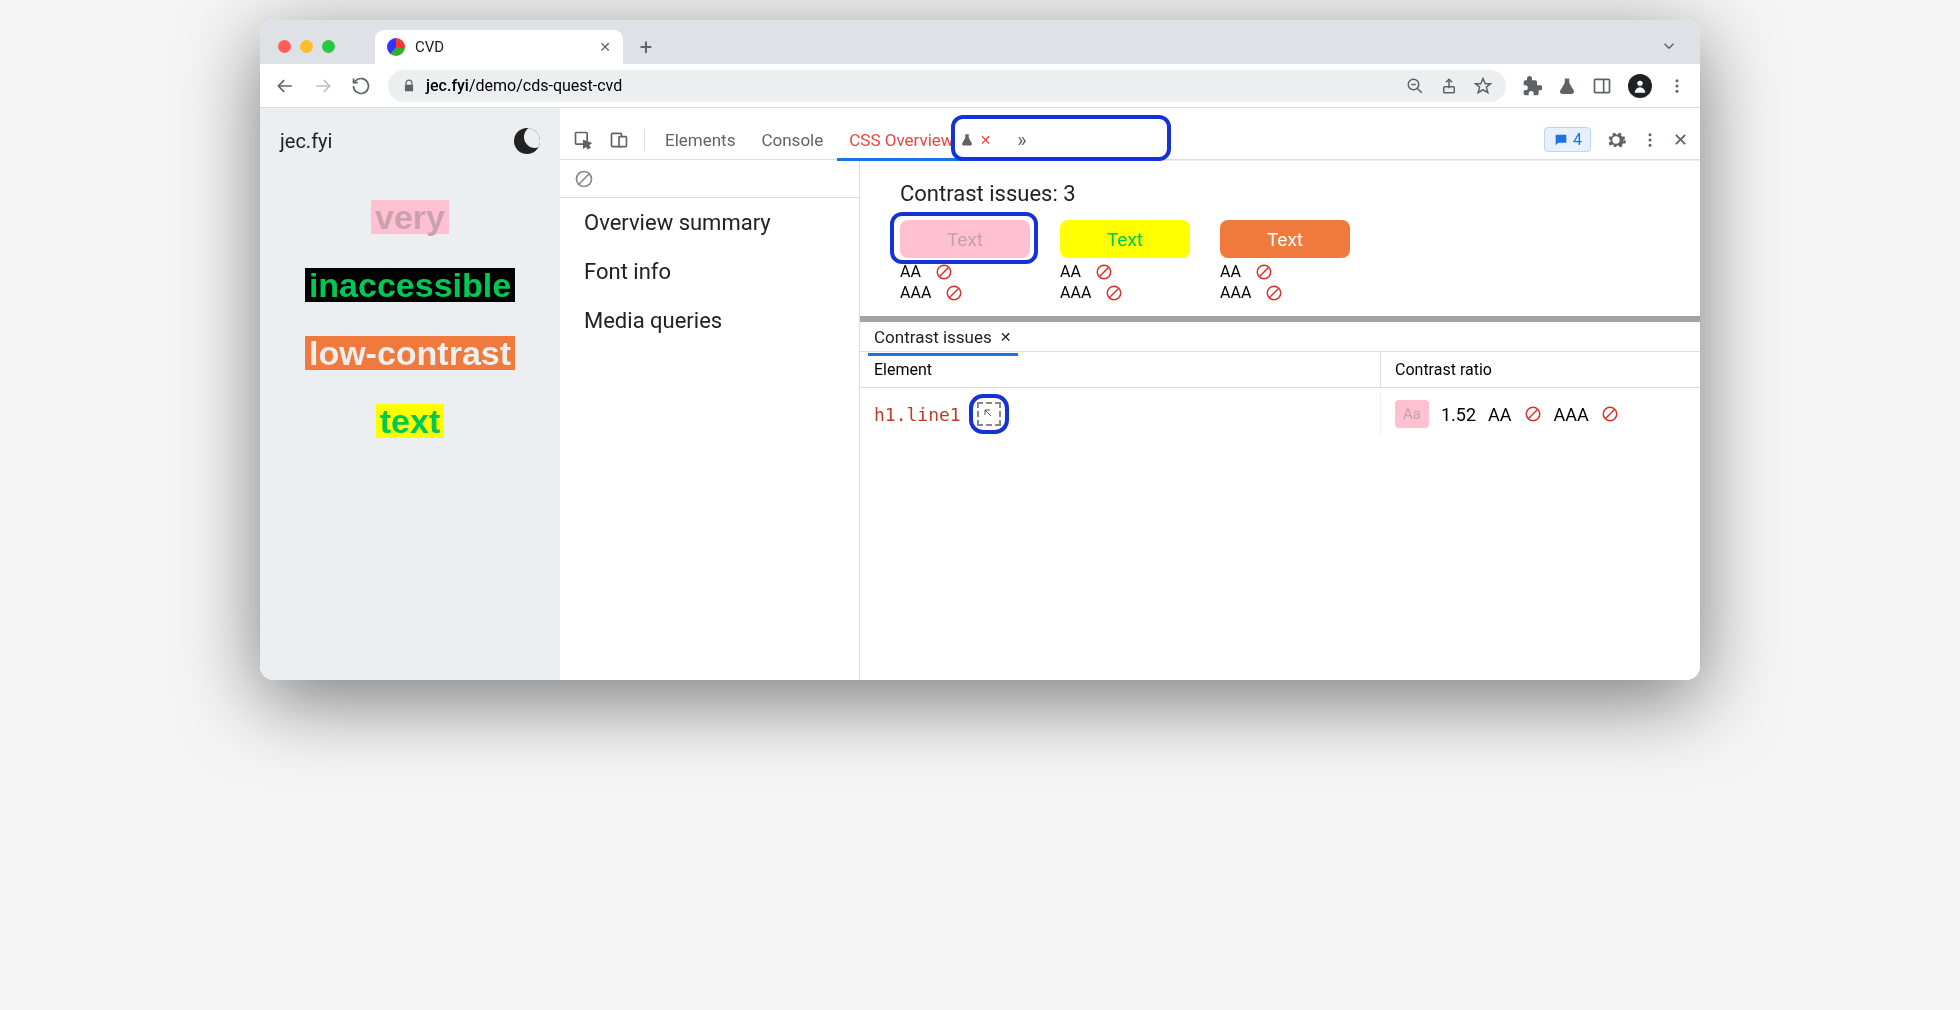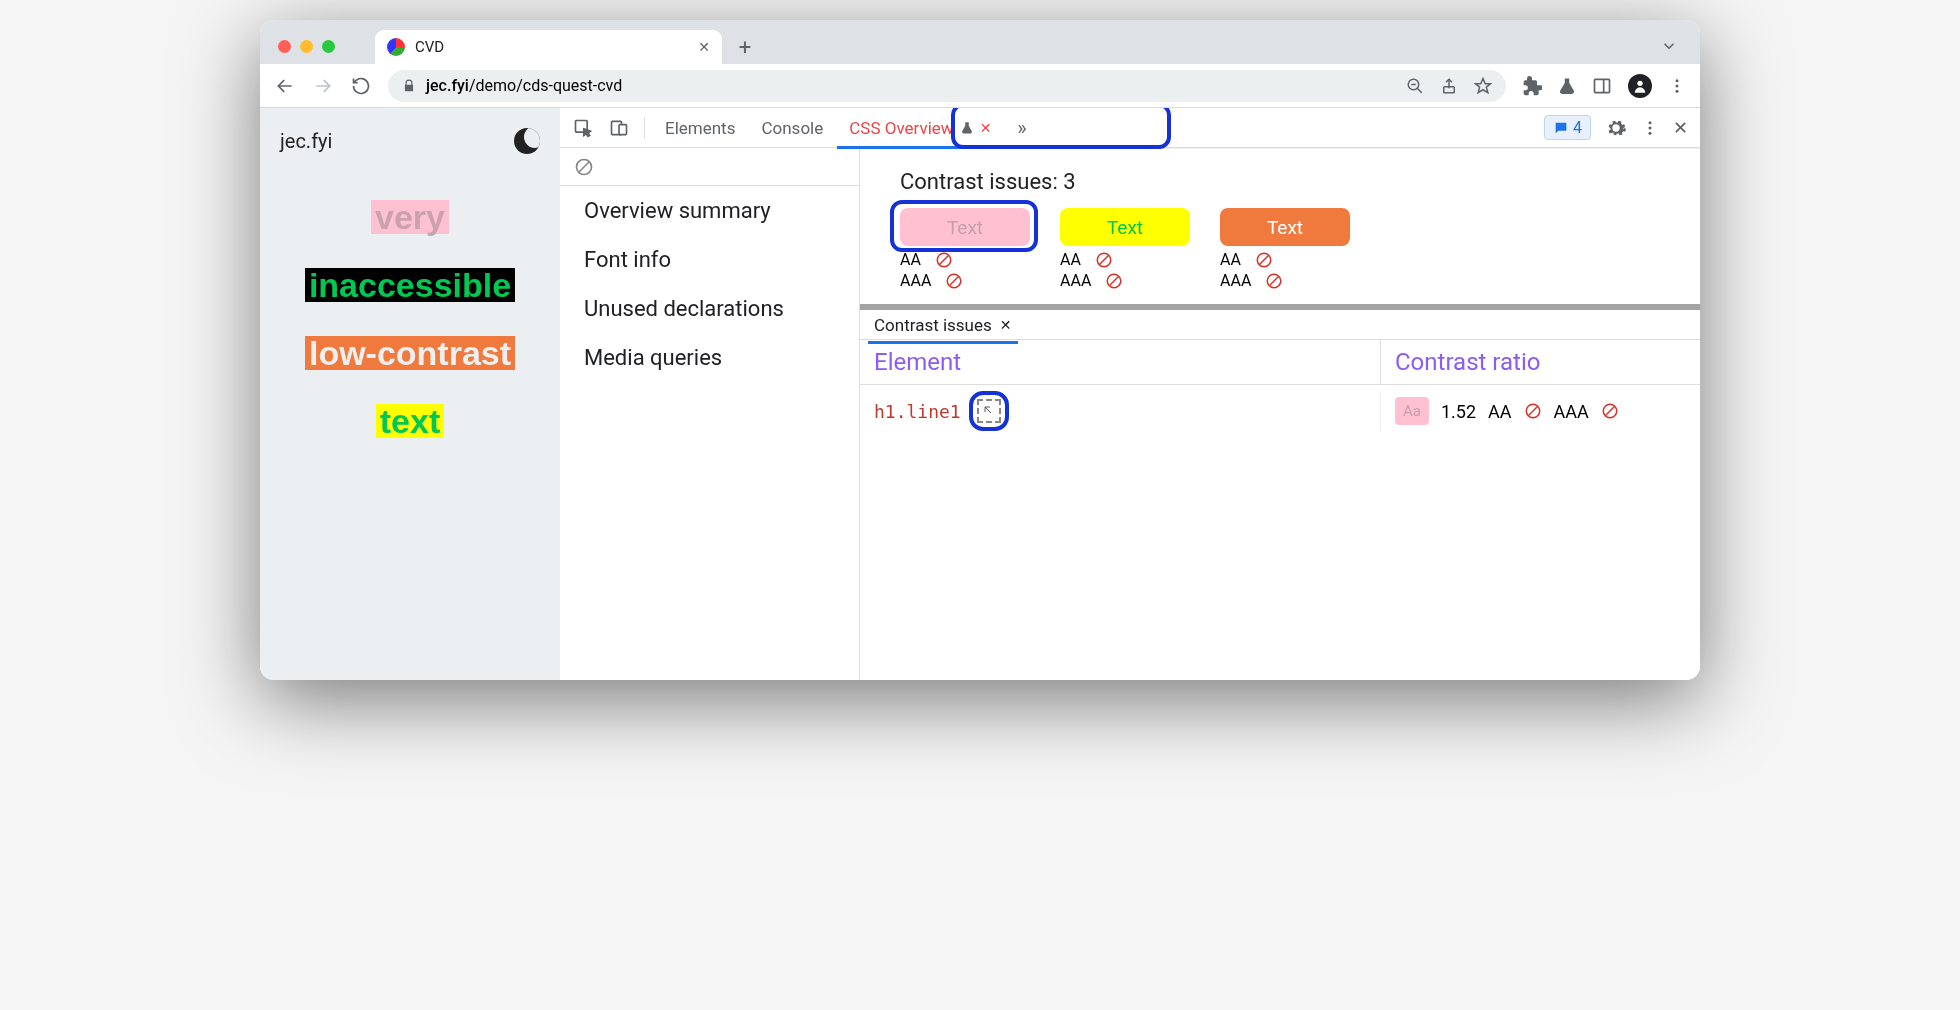--- a/index.html
+++ b/index.html
@@ -5,21 +5,21 @@
   * { margin:0; padding:0; box-sizing:border-box; font-family:-apple-system,BlinkMacSystemFont,"Segoe UI",Roboto,sans-serif; }
   body { background:#f5f5f5; width:1960px; height:1010px; display:flex; align-items:flex-start; justify-content:center; padding:20px 0; }
   .shadow-wrap { filter:drop-shadow(0 20px 40px rgba(0,0,0,.5)); border-radius:14px; }
   .browser { width:1440px; height:660px; background:#fff; border-radius:14px; overflow:hidden; display:flex; flex-direction:column; position:relative; }
 
   
   .tabstrip { height:44px; background:#dee1e6; display:flex; align-items:flex-end; padding:8px 12px 0 12px; }
   .traffic { display:flex; gap:9px; margin-left:6px; margin-right:40px; align-self:center; }
   .tc { width:13px; height:13px; border-radius:50%; }
   .tabs { display:flex; align-items:flex-end; flex:1; }
-  .tab { height:34px; background:#fff; border-radius:9px 9px 0 0; display:flex; align-items:center; padding:0 12px; width:347px; gap:10px; }
+  .tab { height:34px; background:#fff; border-radius:9px 9px 0 0; display:flex; align-items:center; padding:0 12px; width:248px; gap:10px; }
   .tab .fav { width:18px; height:18px; border-radius:50%; background:conic-gradient(#f33 0 100deg,#3a3 100deg 220deg,#33f 220deg 360deg); display:flex; align-items:center; justify-content:center; font-size:10px; }
   .tab .title { flex:1; font-size:15px; color:#202124; }
   .tab .tx { font-size:14px; color:#5f6368; cursor:pointer; }
   .newtab { width:26px; height:26px; display:flex; align-items:center; justify-content:center; color:#5f6368; font-size:22px; margin-left:10px; margin-bottom:4px; cursor:pointer; }
   .tabstrip .chev { margin-left:auto; color:#5f6368; font-size:18px; padding-right:10px; cursor:pointer; align-self:center; }
 
   
   .urlbar { height:44px; background:#fff; display:flex; align-items:center; padding:0 14px; gap:16px; border-bottom:1px solid #dadce0; }
   .nav-ic { width:22px; height:22px; display:flex; align-items:center; justify-content:center; color:#5f6368; font-size:19px; cursor:pointer; }
   .nav-ic.disabled { color:#bdc1c6; }
@@ -38,21 +38,21 @@
   .moon { width:26px; height:26px; background:#222; border-radius:50%; position:relative; overflow:hidden; }
   .moon::after { content:""; position:absolute; width:22px; height:22px; border-radius:50%; background:#eceff1; right:-6px; top:-2px; }
   .demo-lines { display:flex; flex-direction:column; gap:34px; align-items:center; padding-top:16px; }
   .demo-lines span { font-family:Arial,Helvetica,sans-serif; font-size:34px; font-weight:600; padding:0 4px; line-height:1; }
   .l1 { background:#ffc1d2; color:#c9a2ad; }
   .l2 { background:#000000; color:#00c853; font-size:36px; }
   .l3 { background:#f07a3e; color:#efefef; }
   .l4 { background:#ffff00; color:#00c853; }
 
   
-  .devtools { flex:1; display:flex; flex-direction:column; background:#fff; }
+  .devtools { flex:1; display:flex; flex-direction:column; background:#fff;margin-top:12px; }
   .dt-top { height:40px; border-bottom:1px solid #ddd; display:flex; align-items:center; padding:0 12px; gap:14px; position:relative; }
   .dt-ic { width:22px; height:22px; color:#5f6368; display:flex; align-items:center; justify-content:center; cursor:pointer; }
   .vline { width:1px; height:22px; background:#dadce0; }
   .dtab { font-size:17px; color:#5f6368; padding:0 6px; height:40px; display:flex; align-items:center; gap:6px; cursor:pointer; position:relative; }
   .dtab.active { color:#ef4444; }
   .dtab.active::after { content:""; position:absolute; bottom:-1px; left:-6px; right:-6px; height:3px; background:#1a73e8; }
   .highlight-tab { position:absolute; border:4px solid #1432d6; border-radius:12px; pointer-events:none; }
   .msgbadge { display:flex; align-items:center; gap:4px; background:#e8f0fe; border:1px solid #bcd4f7; border-radius:4px; padding:2px 8px; color:#1a73e8; font-size:16px; }
   .dt-right { margin-left:auto; display:flex; align-items:center; gap:14px; }
 
@@ -74,21 +74,21 @@
   .checks { font-size:16px; display:flex; flex-direction:column; gap:2px; }
   .checks div { display:flex; gap:14px; align-items:center; }
   .nope { width:18px; height:18px; color:#d93025; }
   .sw-col-highlight { position:absolute; border:4px solid #1432d6; border-radius:12px; pointer-events:none; }
 
   .sub-tabs { height:36px; border-top:6px solid #a3a3a3; border-bottom:1px solid #ddd; display:flex; align-items:center; }
   .sub-tab { padding:0 14px; height:36px; display:flex; align-items:center; gap:8px; font-size:17px; color:#202124; position:relative; }
   .sub-tab::after { content:""; position:absolute; bottom:-1px; left:8px; right:8px; height:3px; background:#1a73e8; }
 
   .table-head { display:flex; border-bottom:1px solid #ddd; }
-  .th { padding:8px 14px; font-size:24px; color:#8b5cf6; }
+  .th { padding:8px 14px; font-size:16px; color:#000000; }
   .th:first-child { flex:1; }
   .th:last-child { width:320px; border-left:1px solid #ddd; }
   .table-row { display:flex; align-items:center; }
   .td { padding:6px 14px; font-size:18px; display:flex; align-items:center; gap:8px; }
   .td:first-child { flex:1;text-align:center; }
   .td:last-child { width:320px; border-left:1px solid #eee; gap:12px; }
   .elname { font-family:monospace; color:#c0392b; font-size:18px; }
   .scrollto { width:24px; height:24px; border:2px dashed #888; display:flex; align-items:center; justify-content:center; font-size:12px; cursor:pointer; }
   .col-sample { width:34px; height:28px; background:#ffc1d2; color:#c3a1aa; display:flex; align-items:center; justify-content:center; border-radius:4px; font-size:15px; }
   .ratio { font-size:18px; }
@@ -262,21 +262,20 @@
       <div class="dt-body">
         <div class="dt-side">
           <div class="bar">
             <svg class="nocircle" viewBox="0 0 24 24" fill="none" stroke="#888" stroke-width="2">
                   <circle cx="12" cy="12" r="9"></circle>
                   <line x1="6" y1="18" x2="18" y2="6"></line>
                 </svg>
           </div>
           <div class="side-item">Overview summary</div>
           <div class="side-item">Font info</div>
-          <div class="side-item">Unused declarations</div>
           <div class="side-item">Media queries</div>
         </div>
 
         <div class="dt-main">
           <div class="issues-title">Contrast issues: 3</div>
           <div class="swatch-row" style="position:relative">
             <div class="sw-col-highlight" style="left:30px; top:-8px; width:148px; height:52px"></div>
             <div class="swatch-col">
               <div class="swatch sw1">
                     <span>Text</span>

